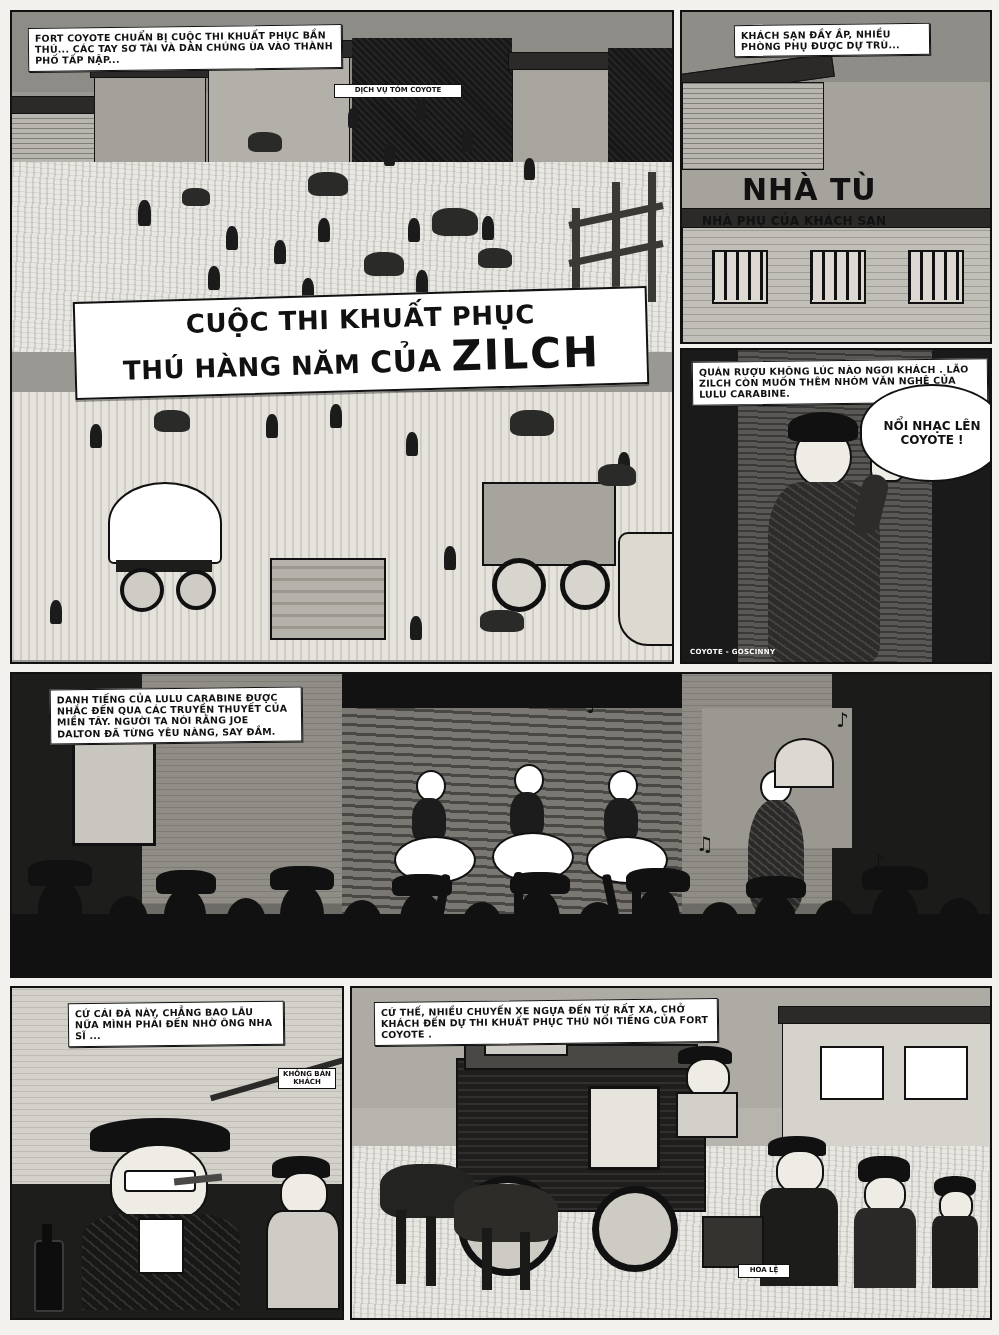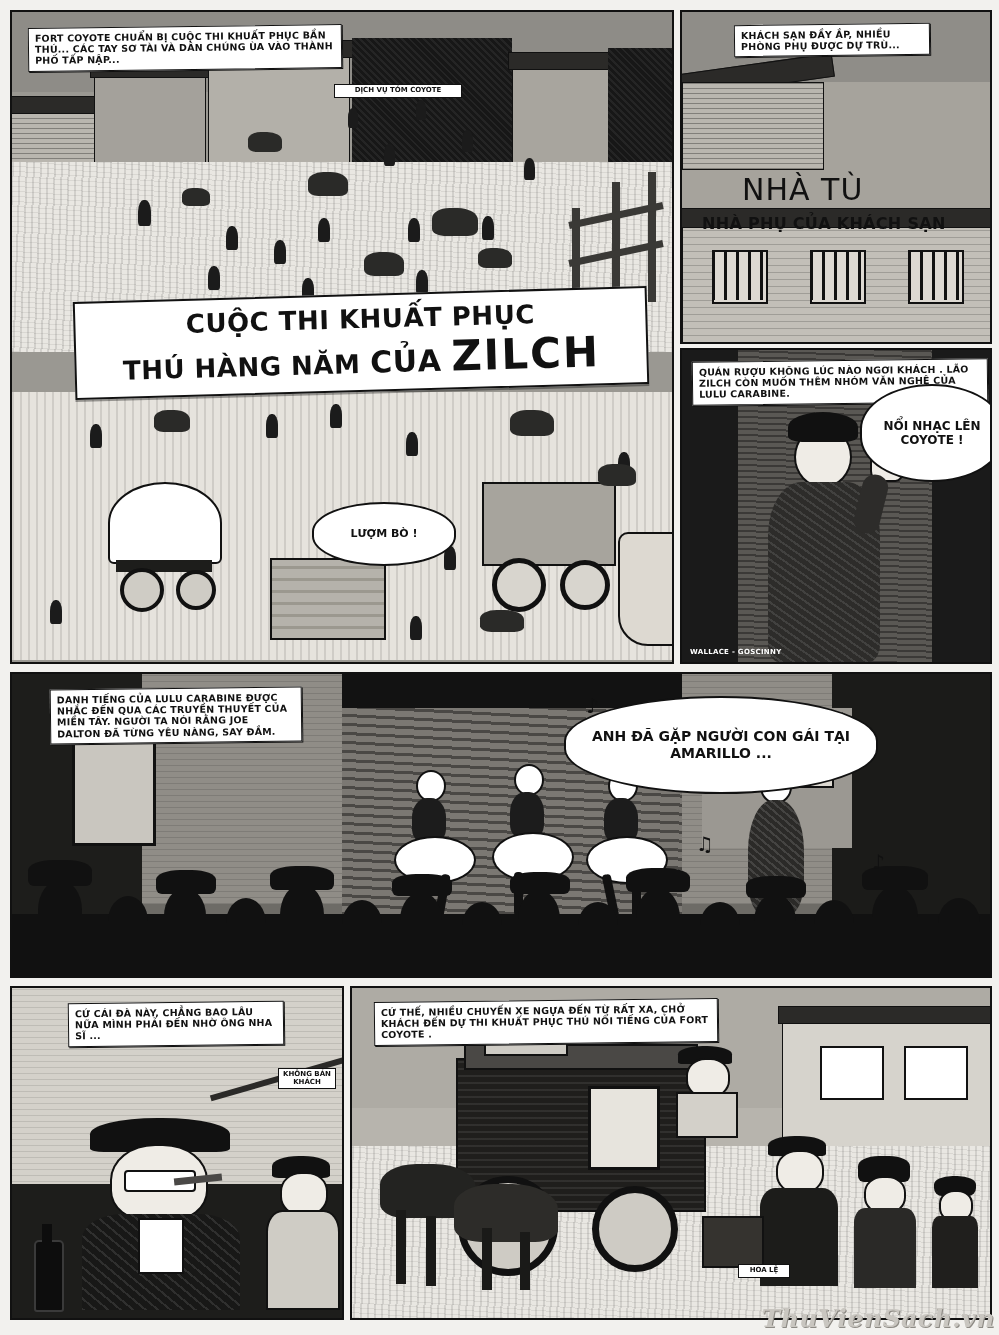--- a/index.html
+++ b/index.html
@@ -66,23 +66,23 @@
   .banner-txt{
     position:absolute;inset:0;display:flex;flex-direction:column;justify-content:center;
     align-items:center;font-weight:800;color:#111;letter-spacing:.5px;
   }
   .bl1{font-size:26px;}
   .bl2{font-size:26px;display:flex;align-items:baseline;gap:10px;}
   .zilch{font-size:42px;letter-spacing:2px;}
   .bigcua{font-size:30px;}
 
   
-  .jail-sign{position:absolute;font-weight:400;color:#111;}
+  .jail-sign{position:absolute;font-weight:700;color:#111;}
   .jail-main{font-size:30px;letter-spacing:1px;}
-  .jail-sub{font-size:16px;font-weight:700;letter-spacing:.3px;}
+  .jail-sub{font-size:12px;font-weight:700;letter-spacing:.3px;}
 
   
   .curtain{
     position:absolute;background:
       repeating-linear-gradient(2deg, rgba(0,0,0,.35) 0 2px, rgba(0,0,0,0) 2px 6px),
       #5a5854;
   }
 
   
   .dancer{position:absolute;}
@@ -197,23 +197,20 @@
             <span>THÚ HÀNG NĂM</span>
             <span class="bigcua">CỦA</span>
             <span class="zilch">ZILCH</span>
           </div>
         </div>
       </div>
     </div>
 
     <div class="caption" style="left:16px;top:14px;width:300px;">FORT COYOTE CHUẨN BỊ CUỘC THI KHUẤT PHỤC BẦN THÚ... CÁC TAY SƠ TÀI VÀ DÂN CHÚNG ÙA VÀO THÀNH PHỐ TẤP NẬP...</div>
 
-    <div class="balloon" style="left:300px;top:490px;width:120px;height:44px;font-size:11px;">
-      <span>LƯỢM BÒ !</span>
-    </div>
   </div>
 
   <div class="panel" style="left:680px;top:10px;width:308px;height:330px;background:#a6a39c;">
     <div class="art">
       <div class="mid" style="left:0;top:0;width:308px;height:70px;background:#8f8d88;"></div>
       <div class="roof" style="left:-10px;top:52px;width:160px;height:22px;transform:rotate(-8deg);"></div>
       <div class="bldg" style="left:0;top:70px;width:140px;height:86px;"></div>
 
       <div class="bldg" style="left:0;top:210px;width:308px;height:120px;background:
            repeating-linear-gradient(0deg, rgba(0,0,0,.18) 0 1px, rgba(0,0,0,0) 1px 7px),#c2bfb8;"></div>
@@ -248,21 +245,21 @@
       <div style="position:absolute;left:188px;top:88px;width:30px;height:40px;background:#efece6;border:2px solid #111;border-radius:40% 40% 25% 25%;"></div>
       <div style="position:absolute;left:176px;top:124px;width:26px;height:60px;background:#2d2c2a;border-radius:20px;transform:rotate(14deg);"></div>
     </div>
 
     <div class="caption" style="left:10px;top:10px;width:282px;">QUÁN RƯỢU KHÔNG LÚC NÀO NGƠI KHÁCH . LÃO ZILCH CÒN MUỐN THÊM NHÓM VĂN NGHỆ CỦA LULU CARABINE.</div>
 
     <div class="balloon" style="left:178px;top:34px;width:120px;height:78px;font-size:12px;">
       <span>NỔI NHẠC LÊN COYOTE !</span>
     </div>
 
-    <div style="position:absolute;left:8px;bottom:6px;color:#fff;font-size:7px;font-weight:700;letter-spacing:.3px;">WALLACE - GOSCINNY</div>
+    <div style="position:absolute;left:8px;bottom:6px;color:#fff;font-size:7px;font-weight:700;letter-spacing:.3px;">COYOTE - GOSCINNY</div>
   </div>
 
   <div class="panel" style="left:10px;top:672px;width:978px;height:302px;background:#6d6b66;">
     <div class="art">
 
       <div class="mid" style="left:0;top:0;width:978px;height:230px;background:
         repeating-linear-gradient(0deg, rgba(0,0,0,.12) 0 1px, rgba(0,0,0,0) 1px 6px),#908d87;"></div>
 
       <div class="dark" style="left:0;top:0;width:130px;height:300px;background:#1d1d1b;"></div>
       <div style="position:absolute;left:60px;top:46px;width:78px;height:120px;background:#c9c6bf;border:3px solid #111;"></div>
@@ -330,23 +327,20 @@
       <div class="silh" style="left:926px;top:224px;width:42px;height:50px;"></div>
 
       <div class="note" style="left:574px;top:20px;">♪</div>
       <div class="note" style="left:824px;top:34px;">♪</div>
       <div class="note" style="left:684px;top:158px;">♫</div>
       <div class="note" style="left:860px;top:176px;">♪</div>
     </div>
 
     <div class="caption" style="left:38px;top:14px;width:238px;">DANH TIẾNG CỦA LULU CARABINE ĐƯỢC NHẮC ĐẾN QUA CÁC TRUYỀN THUYẾT CỦA MIỀN TÂY. NGƯỜI TA NÓI RẰNG JOE DALTON ĐÃ TỪNG YÊU NÀNG, SAY ĐẮM.</div>
 
-    <div class="balloon" style="left:552px;top:22px;width:290px;height:78px;font-size:14px;">
-      <span>ANH ĐÃ GẶP NGƯỜI CON GÁI TẠI AMARILLO ...</span>
-    </div>
   </div>
 
   <div class="panel" style="left:10px;top:986px;width:330px;height:330px;background:#d8d5cf;">
     <div class="art">
       <div class="mid" style="left:0;top:0;width:330px;height:200px;background:
         repeating-linear-gradient(0deg, rgba(0,0,0,.1) 0 1px, rgba(0,0,0,0) 1px 6px),#d4d1ca;"></div>
       <div class="dark" style="left:0;top:196px;width:330px;height:134px;background:#1d1d1b;"></div>
 
       <div style="position:absolute;left:62px;top:130px;width:170px;height:190px;">
         <div style="position:absolute;left:16px;top:0;width:140px;height:34px;background:#111;border-radius:48% 48% 10% 10%;"></div>
@@ -422,14 +416,13 @@
       </div>
 
       <div style="position:absolute;left:350px;top:228px;width:58px;height:48px;background:#35332f;border:2px solid #111;"></div>
 
       <div class="signlet" style="left:386px;top:276px;width:44px;">HOA LỆ</div>
     </div>
 
     <div class="caption" style="left:22px;top:12px;width:330px;">CỨ THẾ, NHIỀU CHUYẾN XE NGỰA ĐẾN TỪ RẤT XA, CHỞ KHÁCH ĐẾN DỰ THI KHUẤT PHỤC THÚ NỔI TIẾNG CỦA FORT COYOTE .</div>
   </div>
 
-  <div class="watermark">ThuVienSach.vn</div>
 </div>
 
 </body></html>

